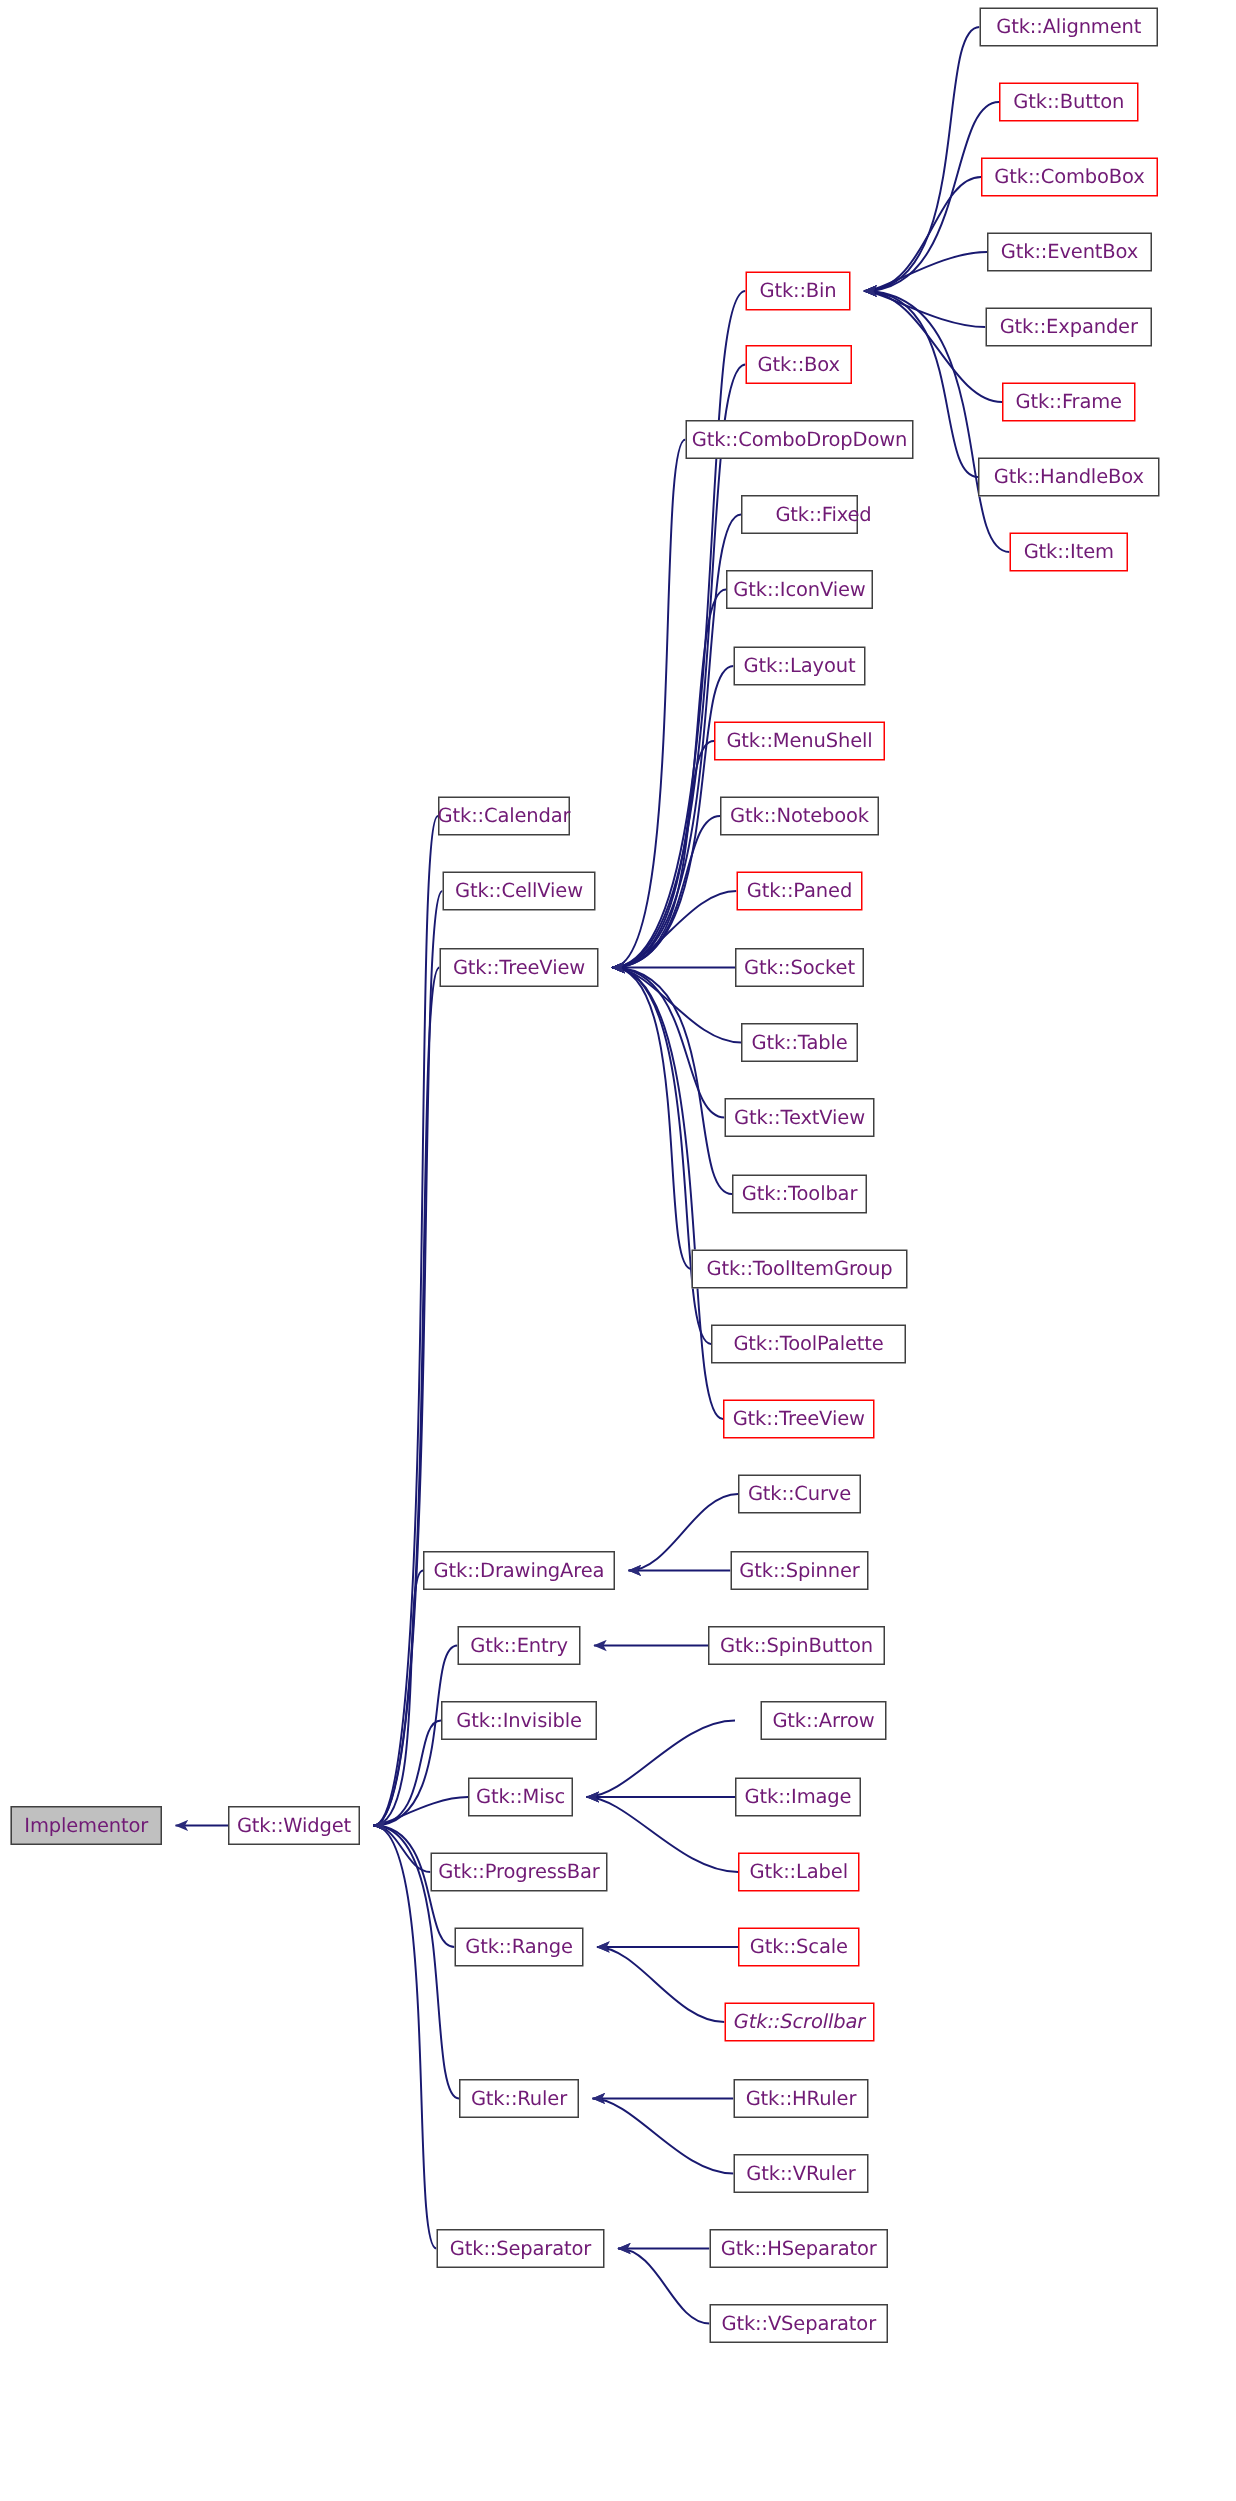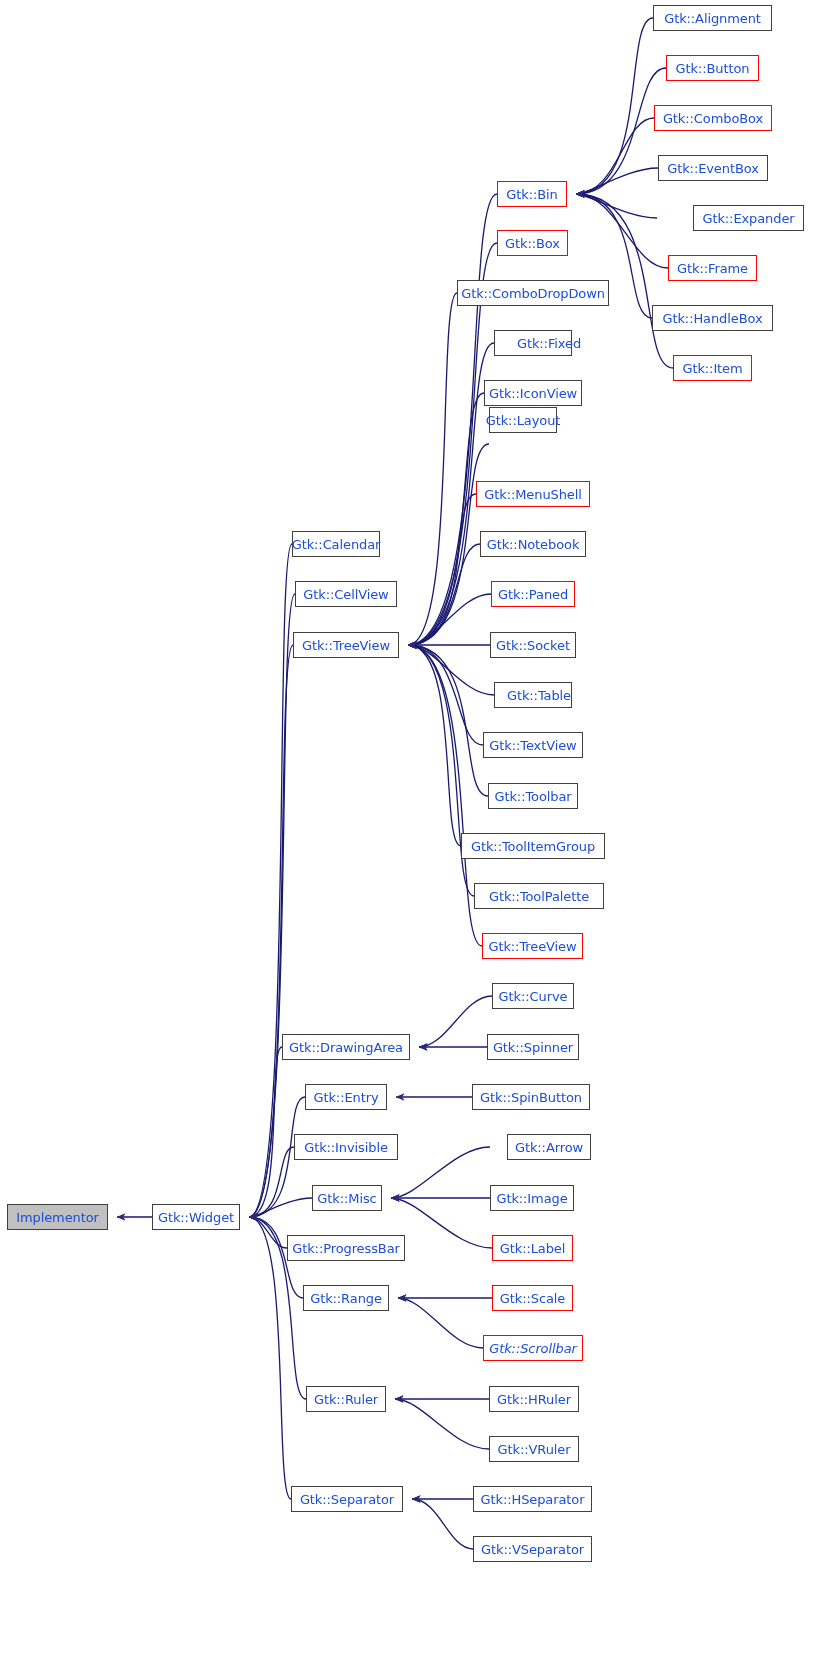--- a/index.html
+++ b/index.html
@@ -26,21 +26,21 @@
   }
   .node {
     position: absolute;
     box-sizing: border-box;
     display: flex;
     align-items: center;
     justify-content: center;
     background: #ffffff;
     border: 1px solid #404040;
     font-size: 13px;
-    color: #1d4ed8;
+    color: #701a75;
     white-space: nowrap;
     letter-spacing: -0.1px;
     z-index: 5;
   }
   .node.red {
     border-color: #ff0000;
   }
   .node.filled {
     background: #c0c0c0;
   }
@@ -127,21 +127,21 @@
       </div>
       <div class="node red" style="left: 666px; top: 55px; width: 93px; height: 26px;">
         <span class="node-label">Gtk::Button</span>
       </div>
       <div class="node red" style="left: 654px; top: 105px; width: 118px; height: 26px;">
         <span class="node-label">Gtk::ComboBox</span>
       </div>
       <div class="node" style="left: 658px; top: 155px; width: 110px; height: 26px;">
         <span class="node-label">Gtk::EventBox</span>
       </div>
-      <div class="node" style="left: 657px; top: 205px; width: 111px; height: 26px; margin-left: 36px;">
+      <div class="node" style="left: 657px; top: 205px; width: 111px; height: 26px;">
         <span class="node-label">Gtk::Expander</span>
       </div>
       <div class="node red" style="left: 668px; top: 255px; width: 89px; height: 26px;">
         <span class="node-label">Gtk::Frame</span>
       </div>
       <div class="node" style="left: 652px; top: 305px; width: 121px; height: 26px;">
         <span class="node-label">Gtk::HandleBox</span>
       </div>
       <div class="node red" style="left: 673px; top: 355px; width: 79px; height: 26px;">
         <span class="node-label">Gtk::Item</span>
@@ -151,36 +151,36 @@
       </div>
       <div class="node" style="left: 457px; top: 280px; width: 152px; height: 26px;">
         <span class="node-label">Gtk::ComboDropDown</span>
       </div>
       <div class="node" style="left: 494px; top: 330px; width: 78px; height: 26px; padding-left: 32px;">
         <span class="node-label">Gtk::Fixed</span>
       </div>
       <div class="node" style="left: 484px; top: 380px; width: 98px; height: 26px;">
         <span class="node-label">Gtk::IconView</span>
       </div>
-      <div class="node" style="left: 489px; top: 407px; width: 68px; height: 26px;">
+      <div class="node" style="left: 489px; top: 431px; width: 88px; height: 26px;">
         <span class="node-label">Gtk::Layout</span>
       </div>
       <div class="node red" style="left: 476px; top: 481px; width: 114px; height: 26px;">
         <span class="node-label">Gtk::MenuShell</span>
       </div>
       <div class="node" style="left: 480px; top: 531px; width: 106px; height: 26px;">
         <span class="node-label">Gtk::Notebook</span>
       </div>
       <div class="node red" style="left: 491px; top: 581px; width: 84px; height: 26px;">
         <span class="node-label">Gtk::Paned</span>
       </div>
       <div class="node" style="left: 490px; top: 632px; width: 86px; height: 26px;">
         <span class="node-label">Gtk::Socket</span>
       </div>
-      <div class="node" style="left: 494px; top: 682px; width: 78px; height: 26px; justify-content: flex-end;">
+      <div class="node" style="left: 494px; top: 682px; width: 78px; height: 26px;">
         <span class="node-label">Gtk::Table</span>
       </div>
       <div class="node" style="left: 483px; top: 732px; width: 100px; height: 26px;">
         <span class="node-label">Gtk::TextView</span>
       </div>
       <div class="node" style="left: 488px; top: 783px; width: 90px; height: 26px;">
         <span class="node-label">Gtk::Toolbar</span>
       </div>
       <div class="node" style="left: 461px; top: 833px; width: 144px; height: 26px;">
         <span class="node-label">Gtk::ToolItemGroup</span>

